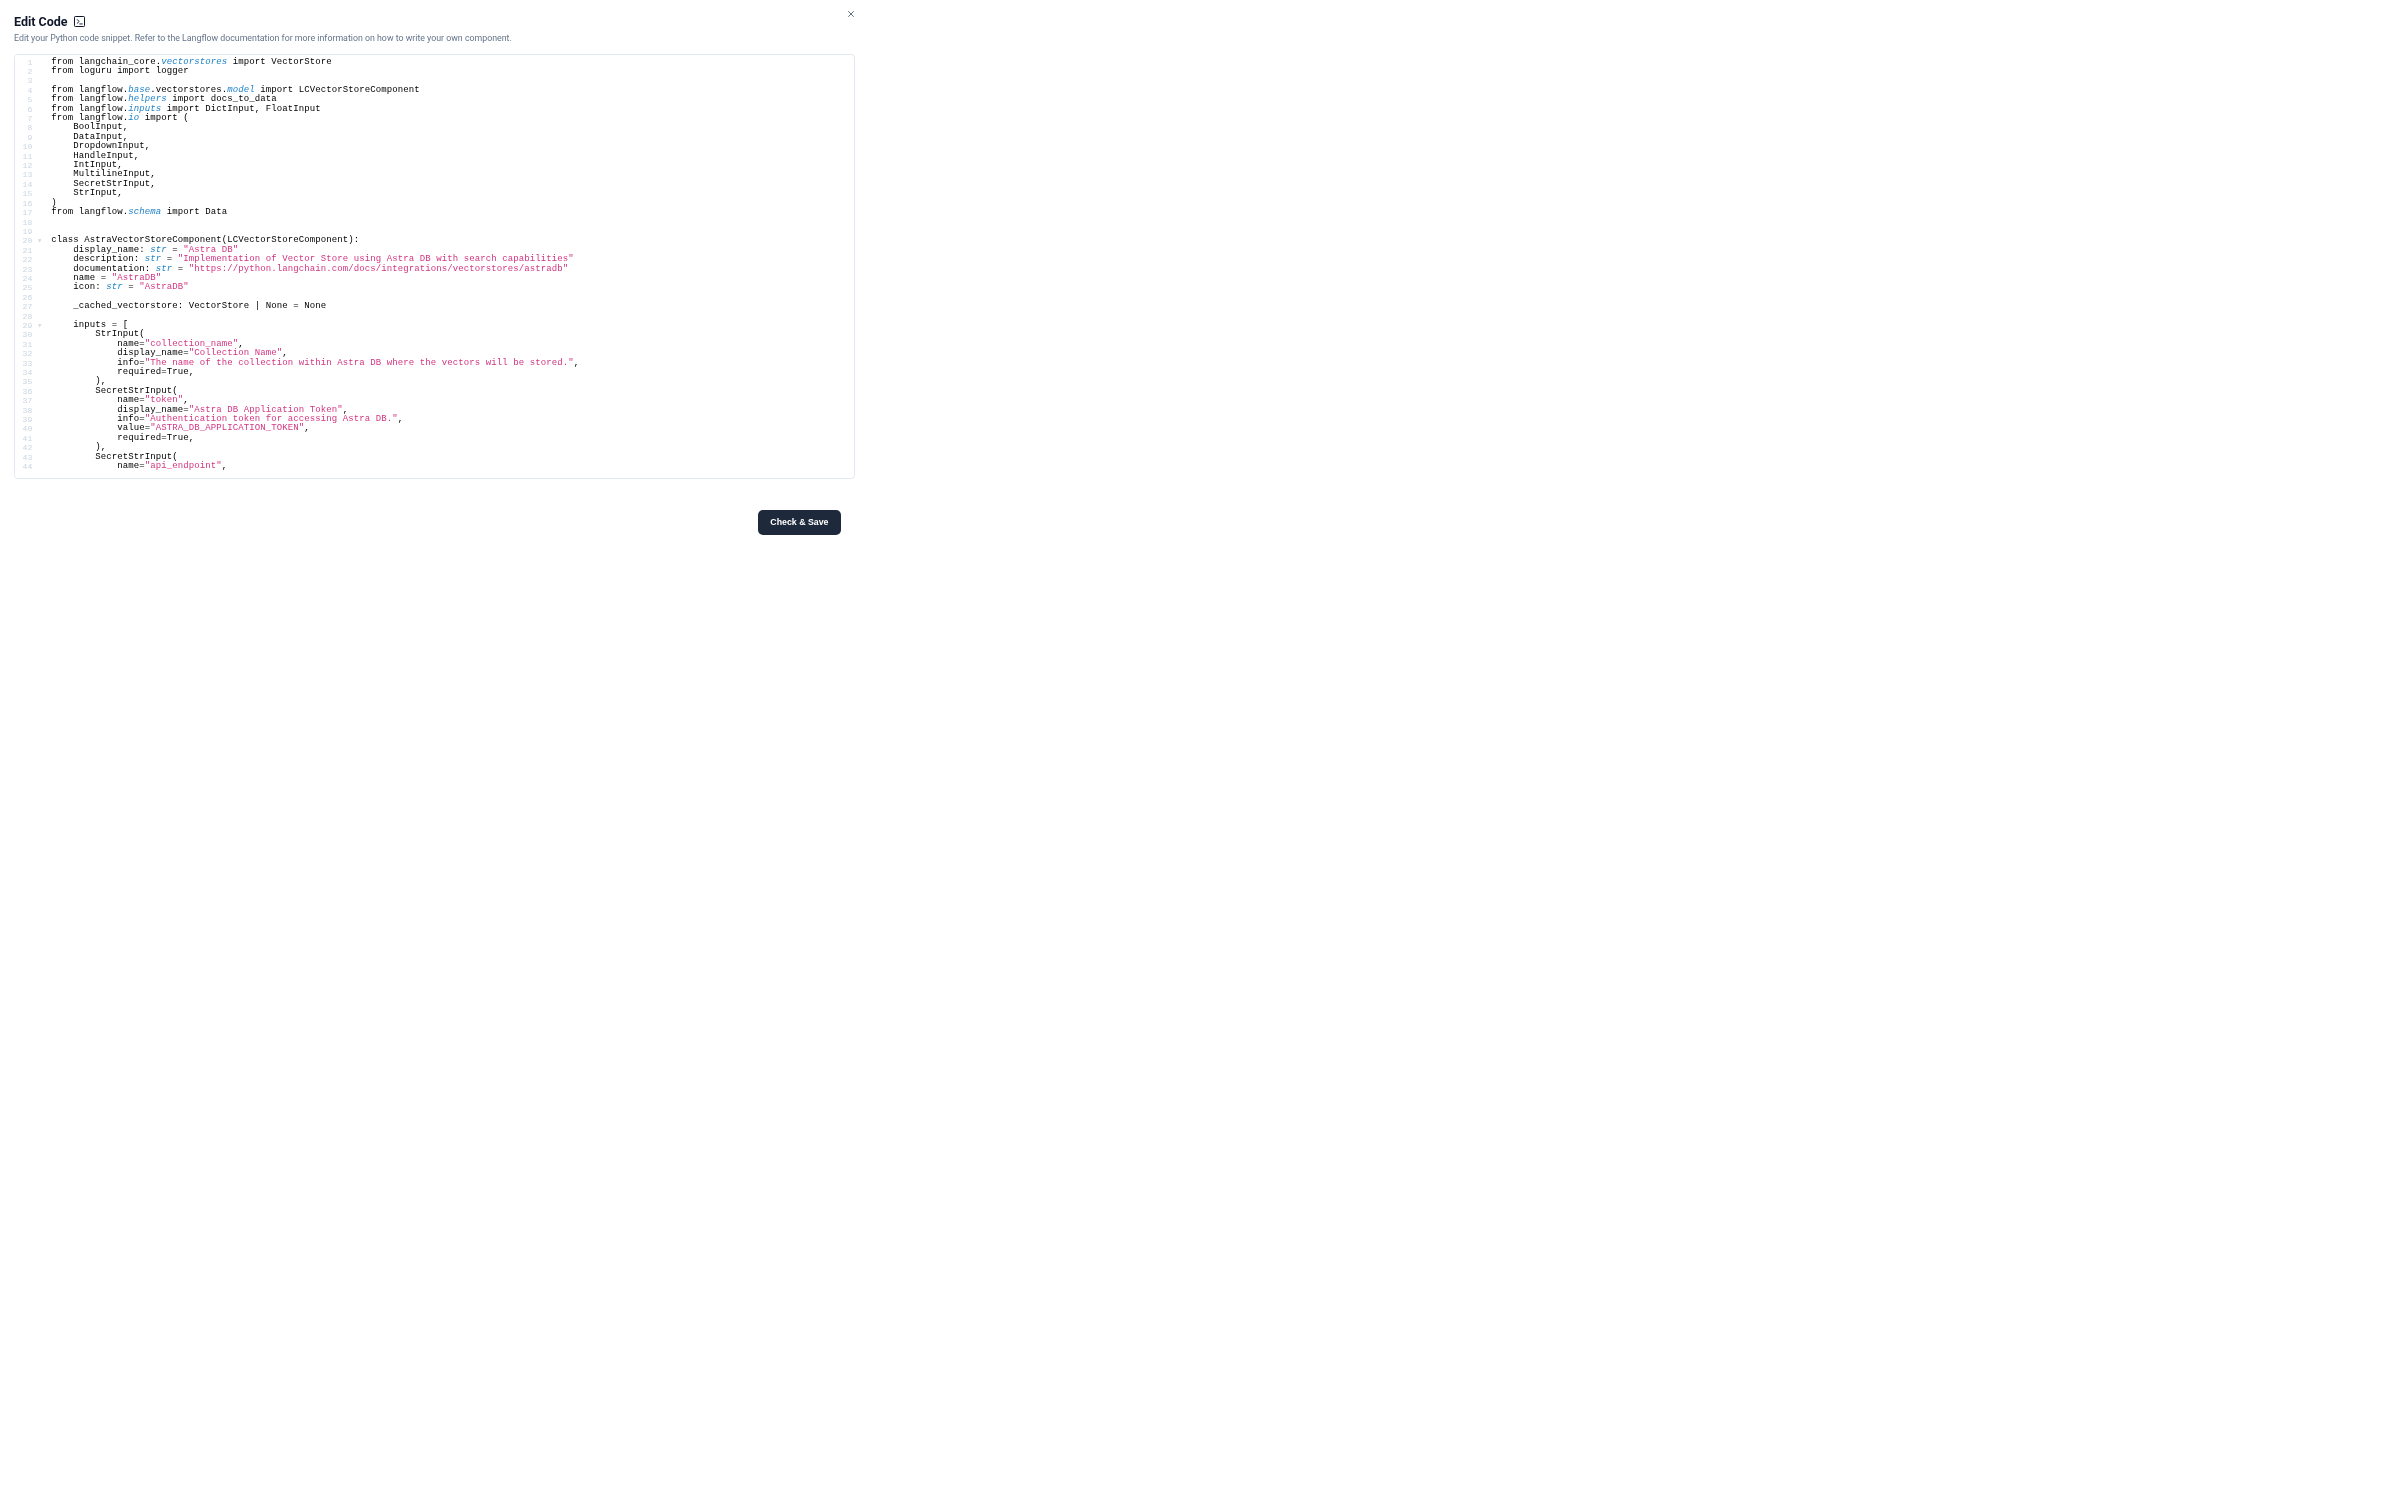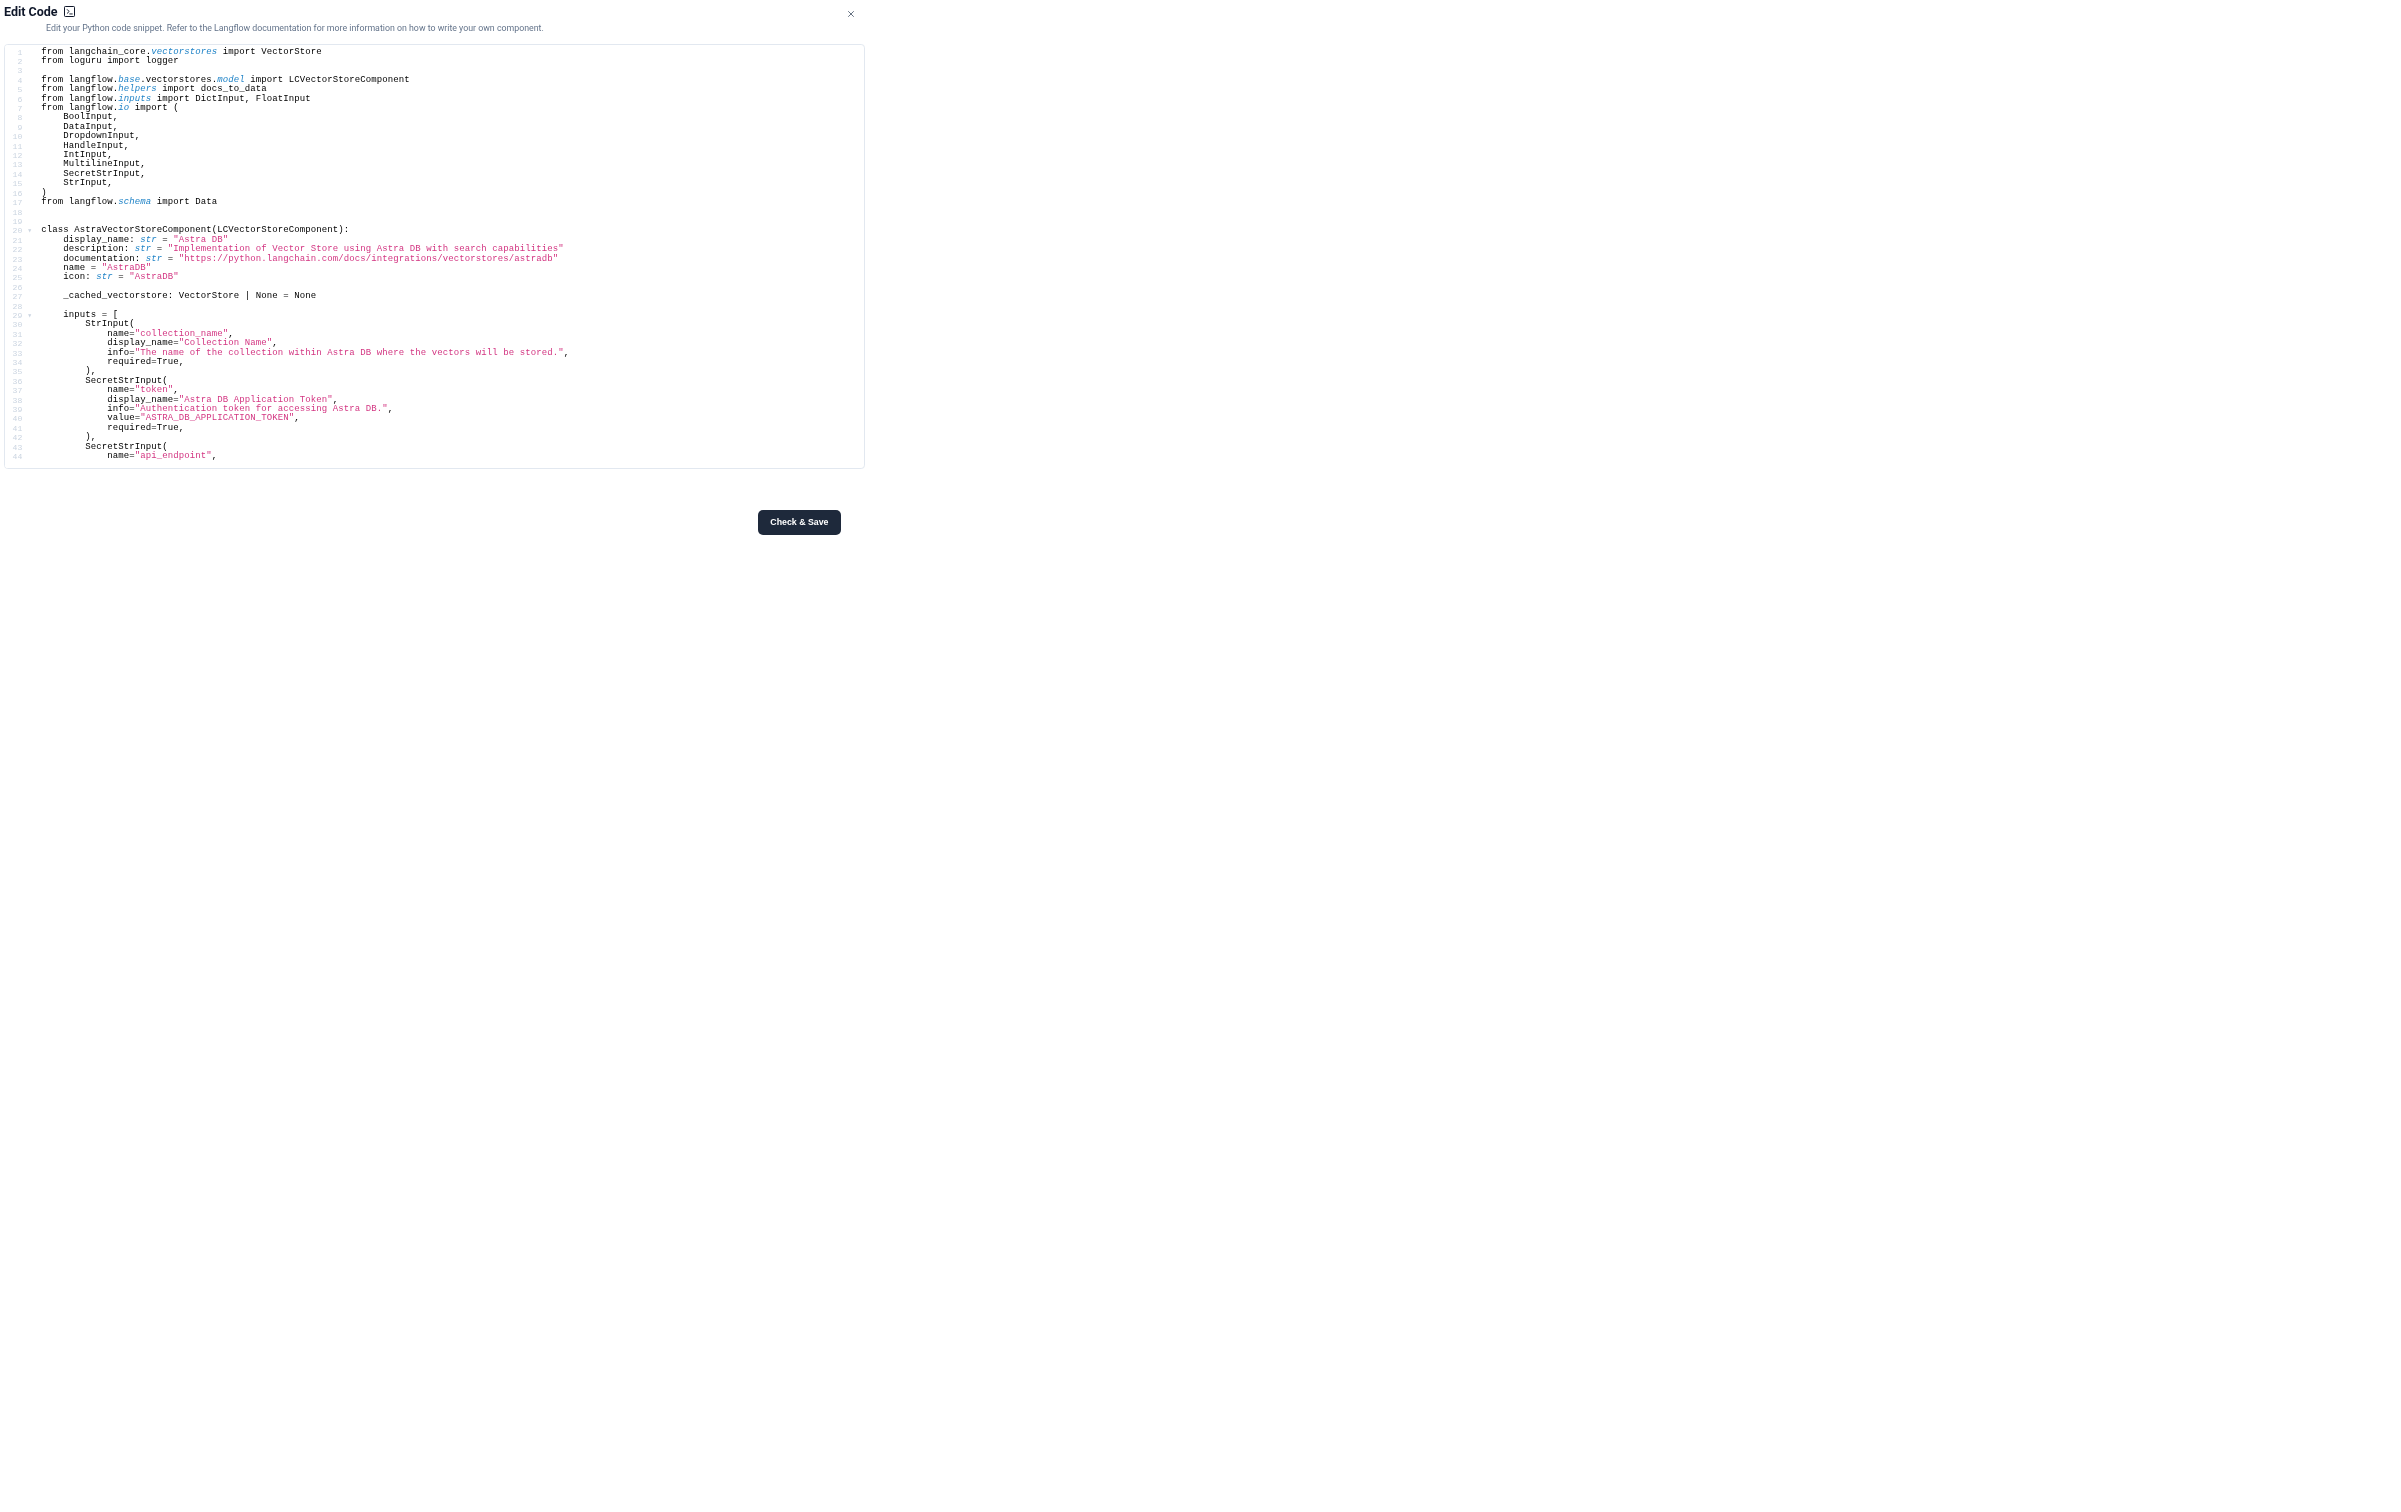--- a/index.html
+++ b/index.html
@@ -6,21 +6,21 @@
   body {
     font-family: -apple-system, BlinkMacSystemFont, "Segoe UI", Roboto, sans-serif;
     background: #fff;
     color: #1e293b;
     width: 869px;
     height: 547px;
     overflow: hidden;
     position: relative;
   }
   .modal {
-    padding: 4px;
+    padding: 14px;
   }
   .header {
     display: flex;
     align-items: center;
     justify-content: space-between;
     margin-bottom: 3.8px;
   }
   .header-left {
     display: flex;
     align-items: center;
@@ -52,21 +52,20 @@
     cursor: pointer;
     display: flex;
     align-items: center;
     justify-content: center;
     color: #475569;
   }
   .desc {
     color: #64748b;
     font-size: 8.8px;
     margin-bottom: 11.3px;
-    margin-left: 42px;
   }
   .editor {
     border: 0.6px solid #e2e8f0;
     border-radius: 3.8px;
     display: flex;
     height: 425px;
     overflow: hidden;
     font-family: "Courier New", Consolas, monospace;
     font-size: 9px;
     line-height: 9.4px;

